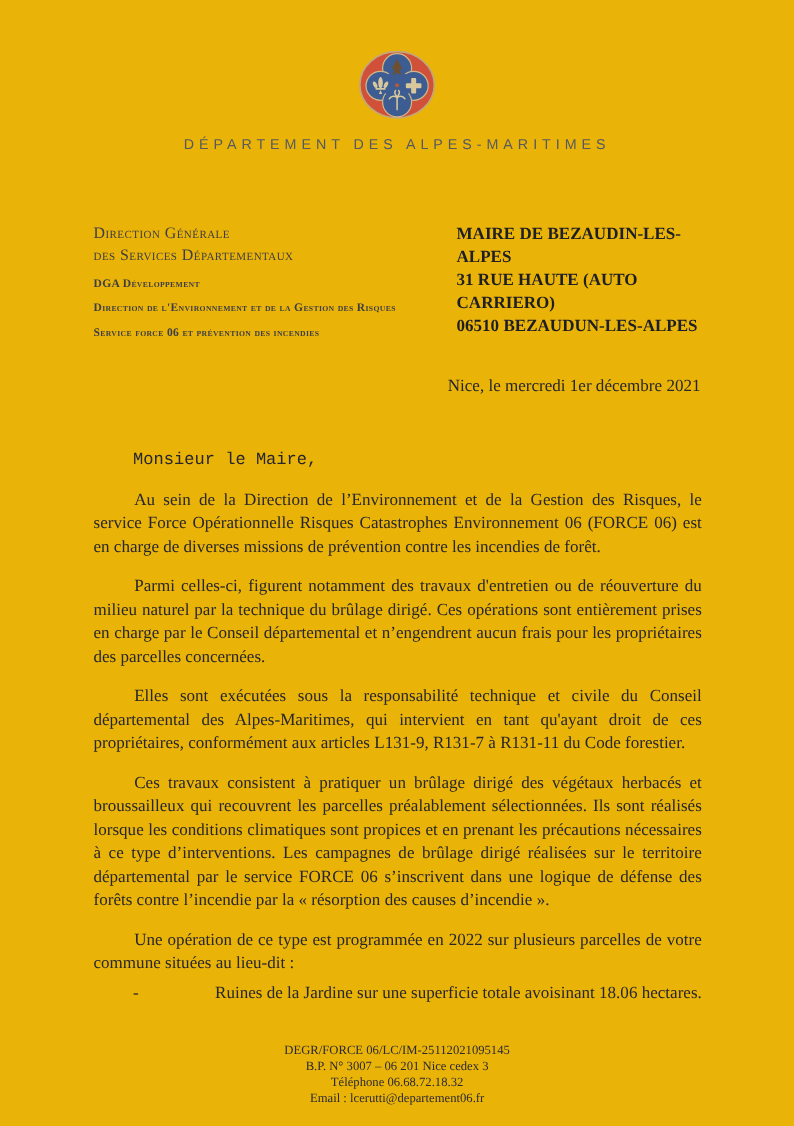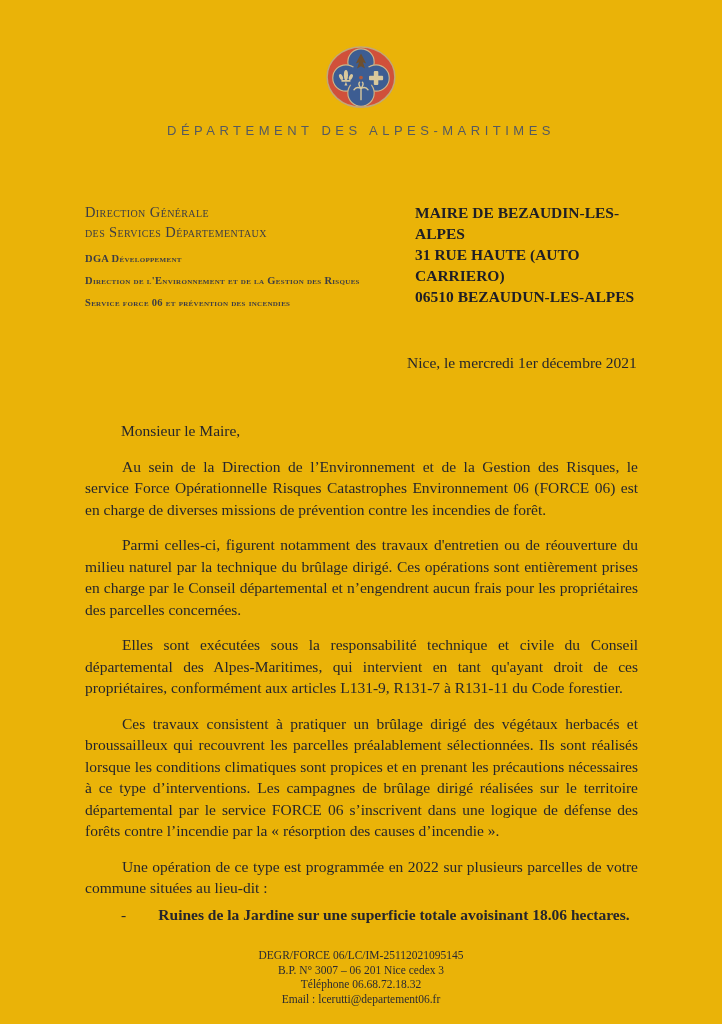--- a/index.html
+++ b/index.html
@@ -36,33 +36,33 @@
     font-variant:small-caps;
     font-size:14.5px; line-height:20px; letter-spacing:0.4px;
   }
   .sender .s-small {
     font-variant:small-caps;
     font-size:10.5px; letter-spacing:0.3px; margin-top:11px;font-weight:bold;
   }
   .recipient { font-weight:bold; font-size:15.5px; line-height:21px; color:#1e1e26; }
 
   
-  .dateline { margin-top:46px; margin-left:407px; font-size:15.5px; }
+  .dateline { margin-top:34px; margin-left:407px; font-size:15.5px; }
 
   
   .letter-body {
     padding:0 84px 0 85px;
     font-size:15.5px; line-height:21.5px;
     text-align:justify;
   }
-  .salutation { margin:48px 0 0 36px; }
+  .salutation { margin:48px 0 0 36px;font-family:Liberation Mono, monospace; }
   .para { margin:14px 0 0 0; text-indent:37px; }
   .bullet-line { display:flex; margin-top:5px; padding-left:36px; }
   .bullet-dash { width:29px; flex:none; }
-  .bullet-text { flex:1; text-align:center;font-weight:bold; }
+  .bullet-text { flex:1; text-align:right; }
 
   
   .letter-footer {
     position:absolute; left:0; right:0; bottom:18px;
     text-align:center;
     font-size:11.5px; line-height:14.5px;
     color:#2a2a32;
   }
 </style>
 </head>

